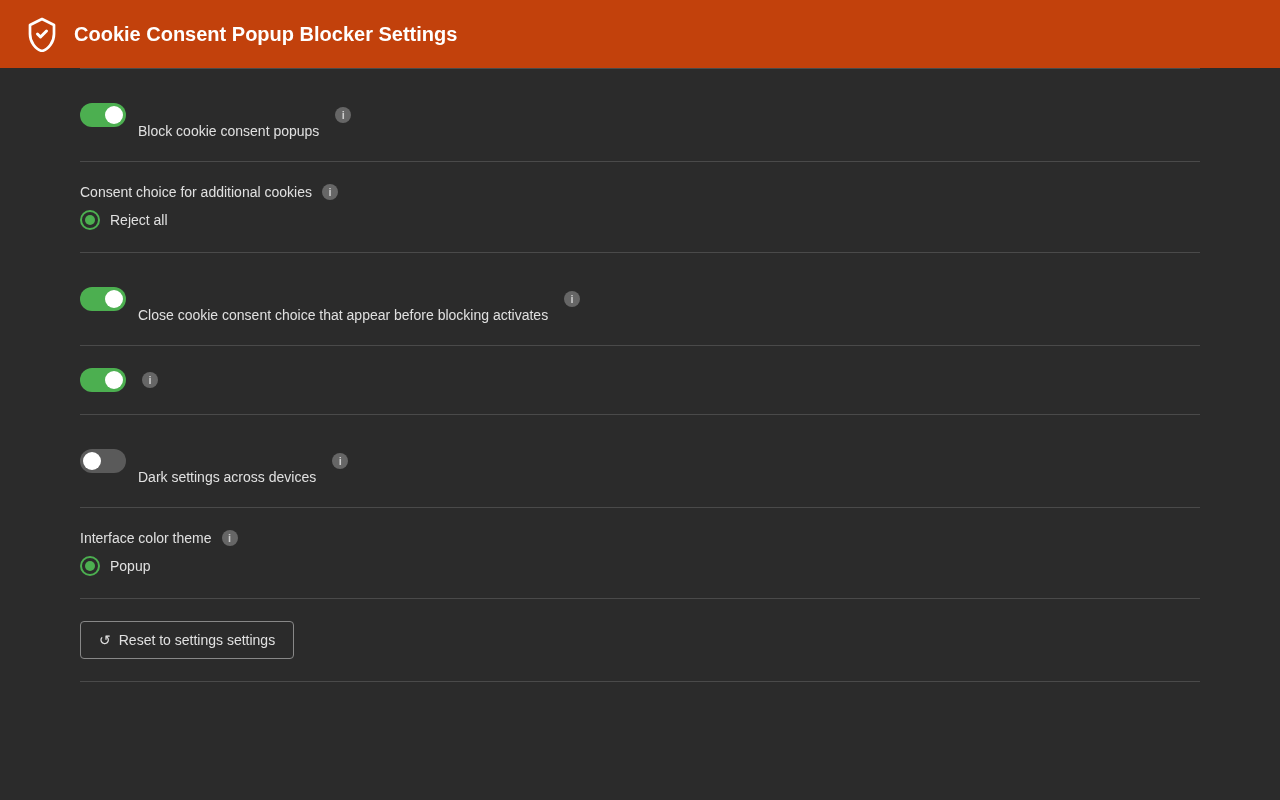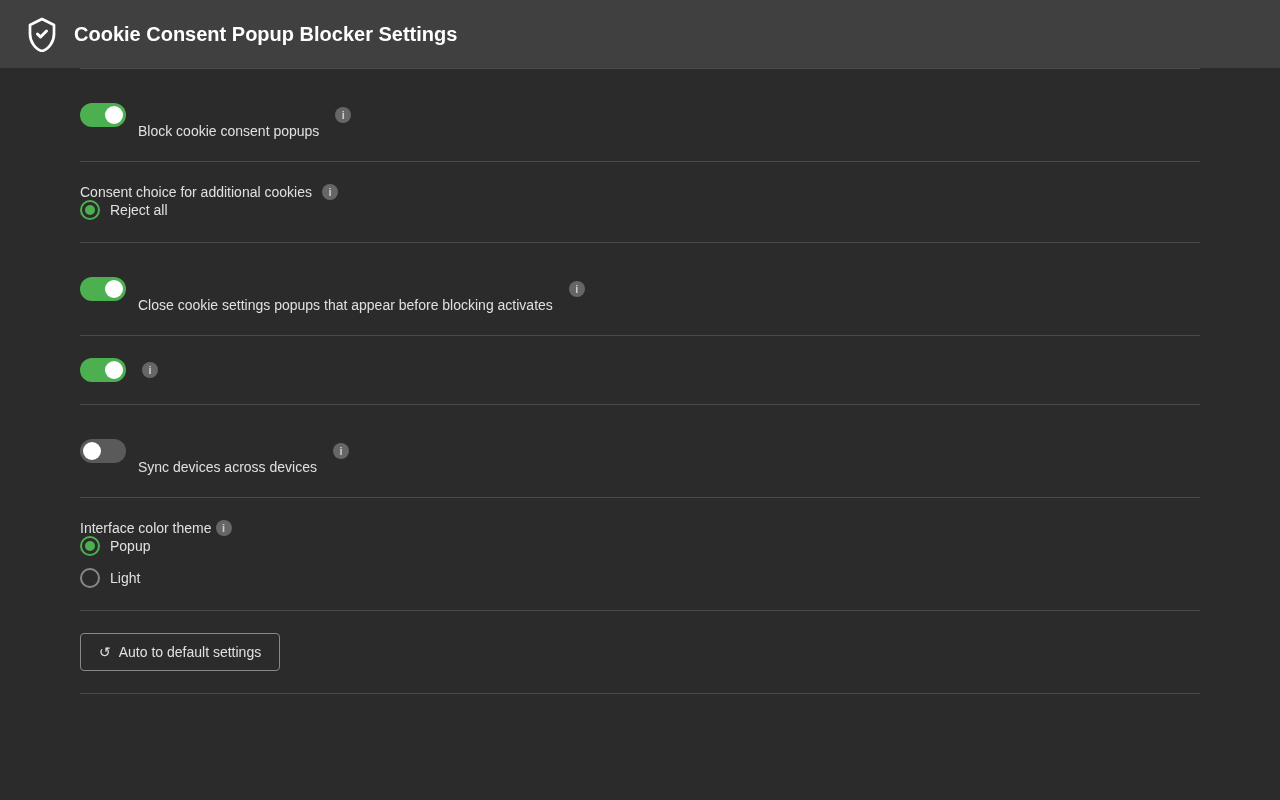--- a/index.html
+++ b/index.html
@@ -11,21 +11,21 @@
     body {
       width: 1280px;
       height: 800px;
       background-color: #2b2b2b;
       font-family: Arial, sans-serif;
       color: #e0e0e0;
       overflow: hidden;
     }
 
     .header {
-      background-color: #404040;
+      background-color: #c2410c;
       padding: 0 24px;
       height: 68px;
       display: flex;
       align-items: center;
       gap: 14px;
     }
 
     .header-icon {
       width: 36px;
       height: 36px;
@@ -120,22 +120,23 @@
       background-color: #666;
       color: #ccc;
       font-size: 11px;
       font-weight: bold;
       cursor: pointer;
       margin-left: 4px;
       flex-shrink: 0;
     }
 
     .radio-group {
-      display: flex;
-      flex-direction: column;
+      margin-top: 10px;
+      display: flex;
+      flex-direction: row;
       gap: 12px;
     }
 
     .radio-row {
       display: flex;
       align-items: center;
       gap: 10px;
       cursor: pointer;
     }
 
@@ -241,21 +242,21 @@
 
   <div class="divider"></div>
 
   <div class="setting-row">
     <div class="toggle-row">
       <div class="toggle">
         <div class="toggle-track on">
           <div class="toggle-thumb"></div>
         </div>
       </div>
-      <span class="setting-label">Close cookie settings popups that appear before blocking activates</span>
+      <span class="setting-label">Close cookie consent choice that appear before blocking activates</span>
       <span class="info-icon">i</span>
     </div>
   </div>
 
   <div class="divider"></div>
 
   <div class="setting-row">
     <div class="toggle-row">
       <div class="toggle">
         <div class="toggle-track on">
@@ -268,51 +269,46 @@
 
   <div class="divider"></div>
 
   <div class="setting-row">
     <div class="toggle-row">
       <div class="toggle">
         <div class="toggle-track off">
           <div class="toggle-thumb"></div>
         </div>
       </div>
-      <span class="setting-label">Sync devices across devices</span>
-      <span class="info-icon">i</span>
-    </div>
-  </div>
-
-  <div class="divider"></div>
-
-  <div class="setting-row">
-    <div style="display:flex; align-items:flex-end; ">
+      <span class="setting-label">Dark settings across devices</span>
+      <span class="info-icon">i</span>
+    </div>
+  </div>
+
+  <div class="divider"></div>
+
+  <div class="setting-row">
+    <div style="display:flex; align-items:flex-end; gap:6px;">
       <span class="section-label">Interface color theme</span>
       <span class="info-icon">i</span>
     </div>
     <div class="radio-group">
       <div class="radio-row">
         <div class="radio-outer selected">
           <div class="radio-inner"></div>
         </div>
         <span class="radio-label">Popup</span>
       </div>
-      <div class="radio-row">
-        <div class="radio-outer">
-        </div>
-        <span class="radio-label">Light</span>
-      </div>
     </div>
   </div>
 
   <div class="divider"></div>
 
   <div class="setting-row">
     <button class="reset-button">
       <span class="reset-icon">↺</span>
-      <span>Auto to default settings</span>
+      <span>Reset to settings settings</span>
     </button>
   </div>
 
   <div class="divider"></div>
 
 </div>
 
 </body></html>

